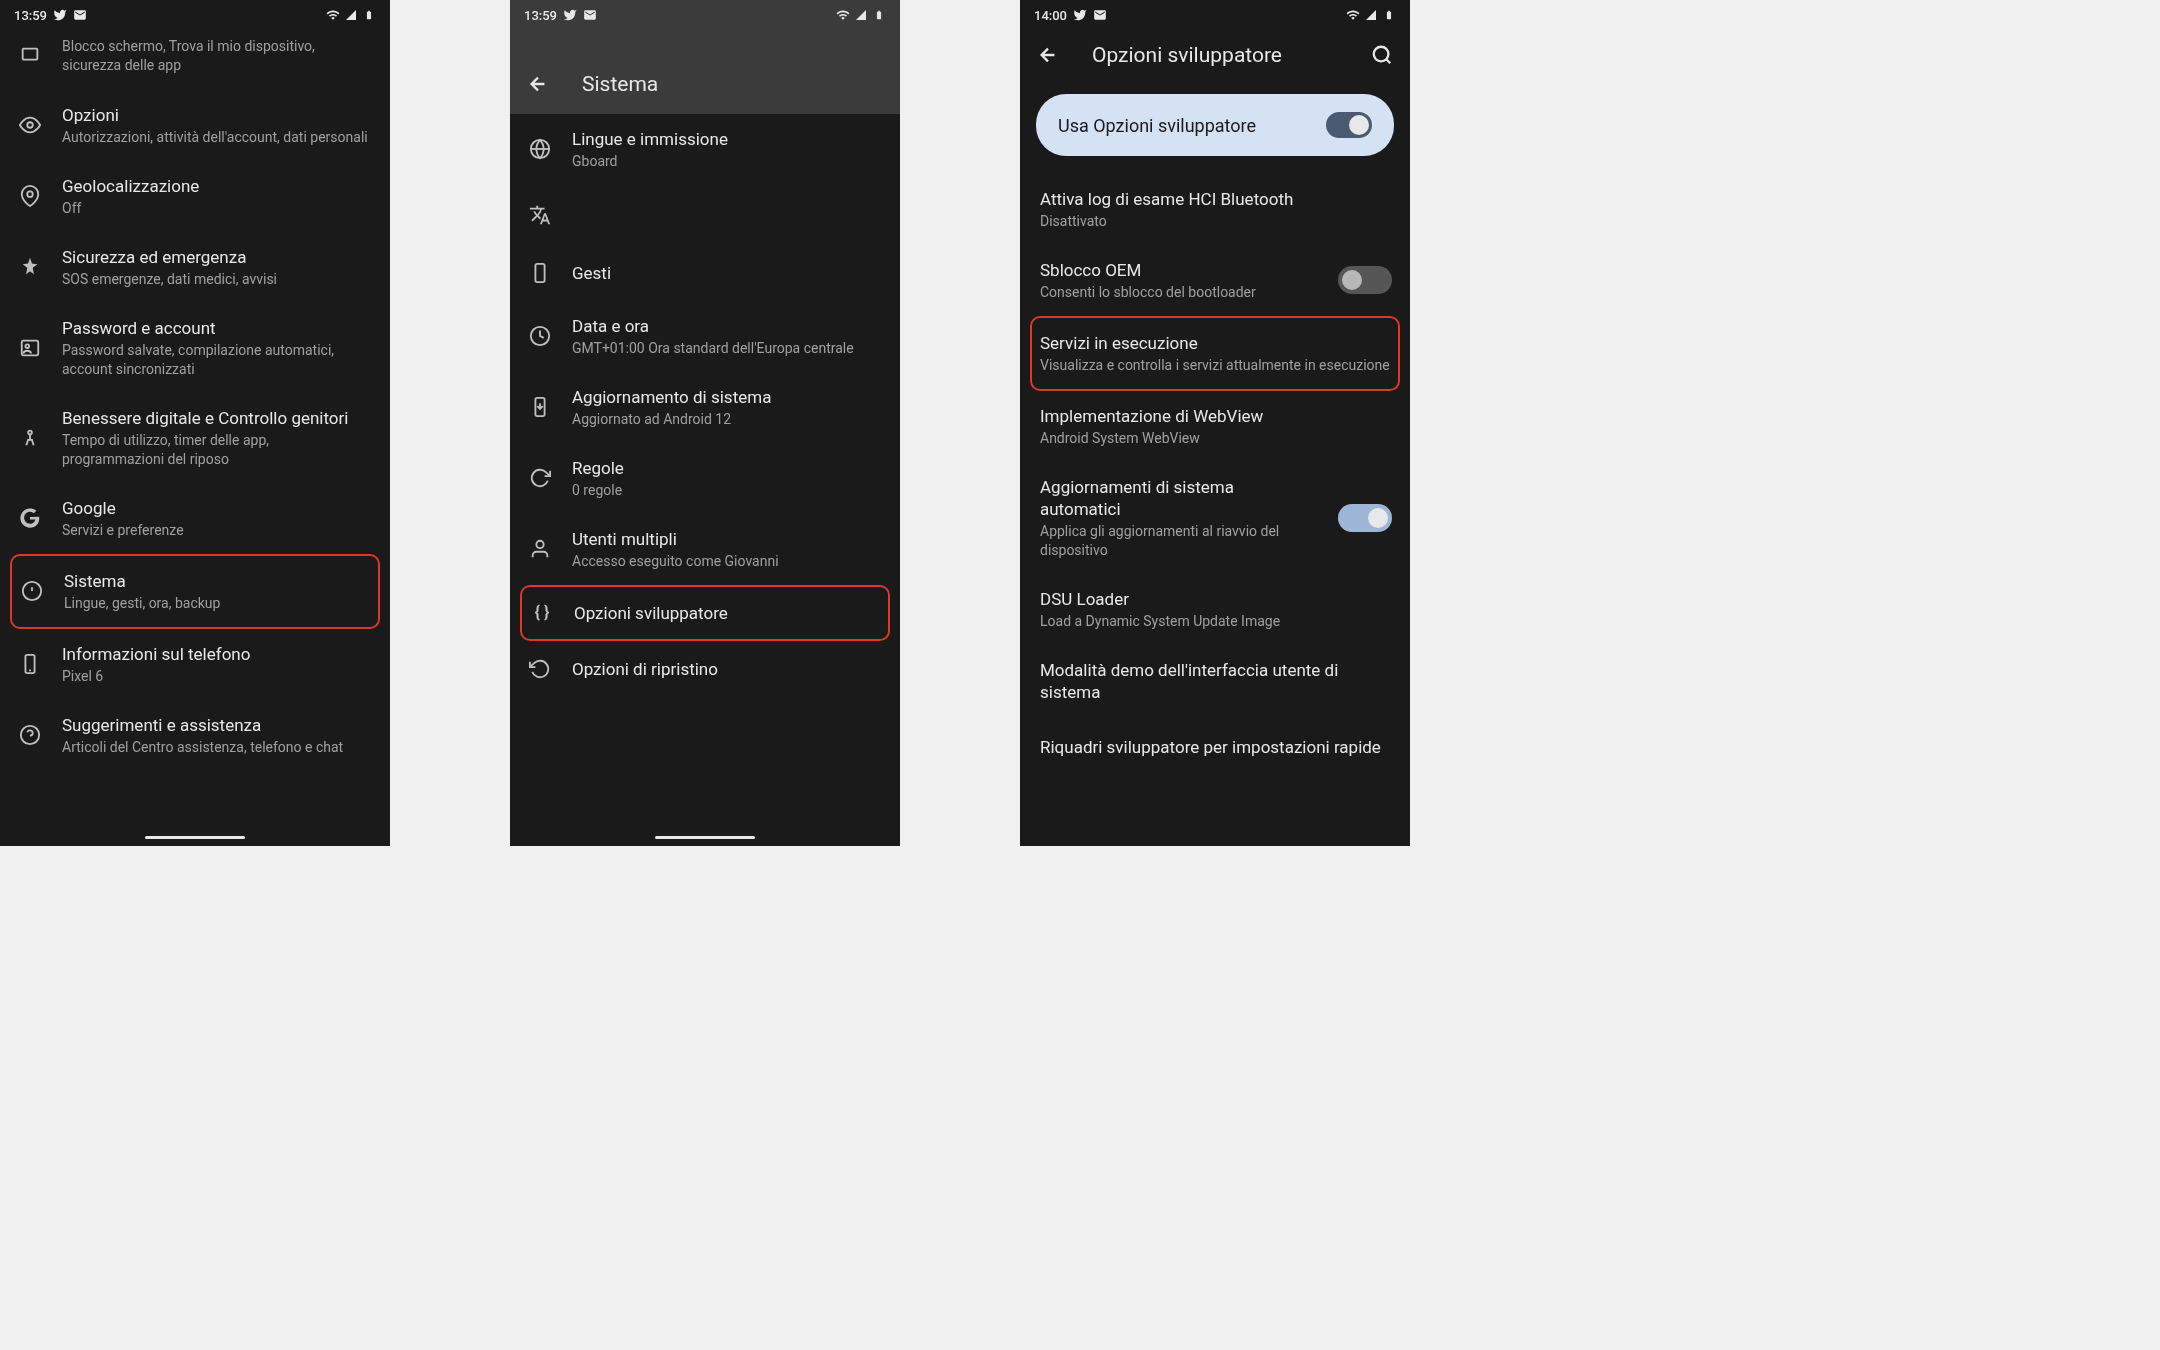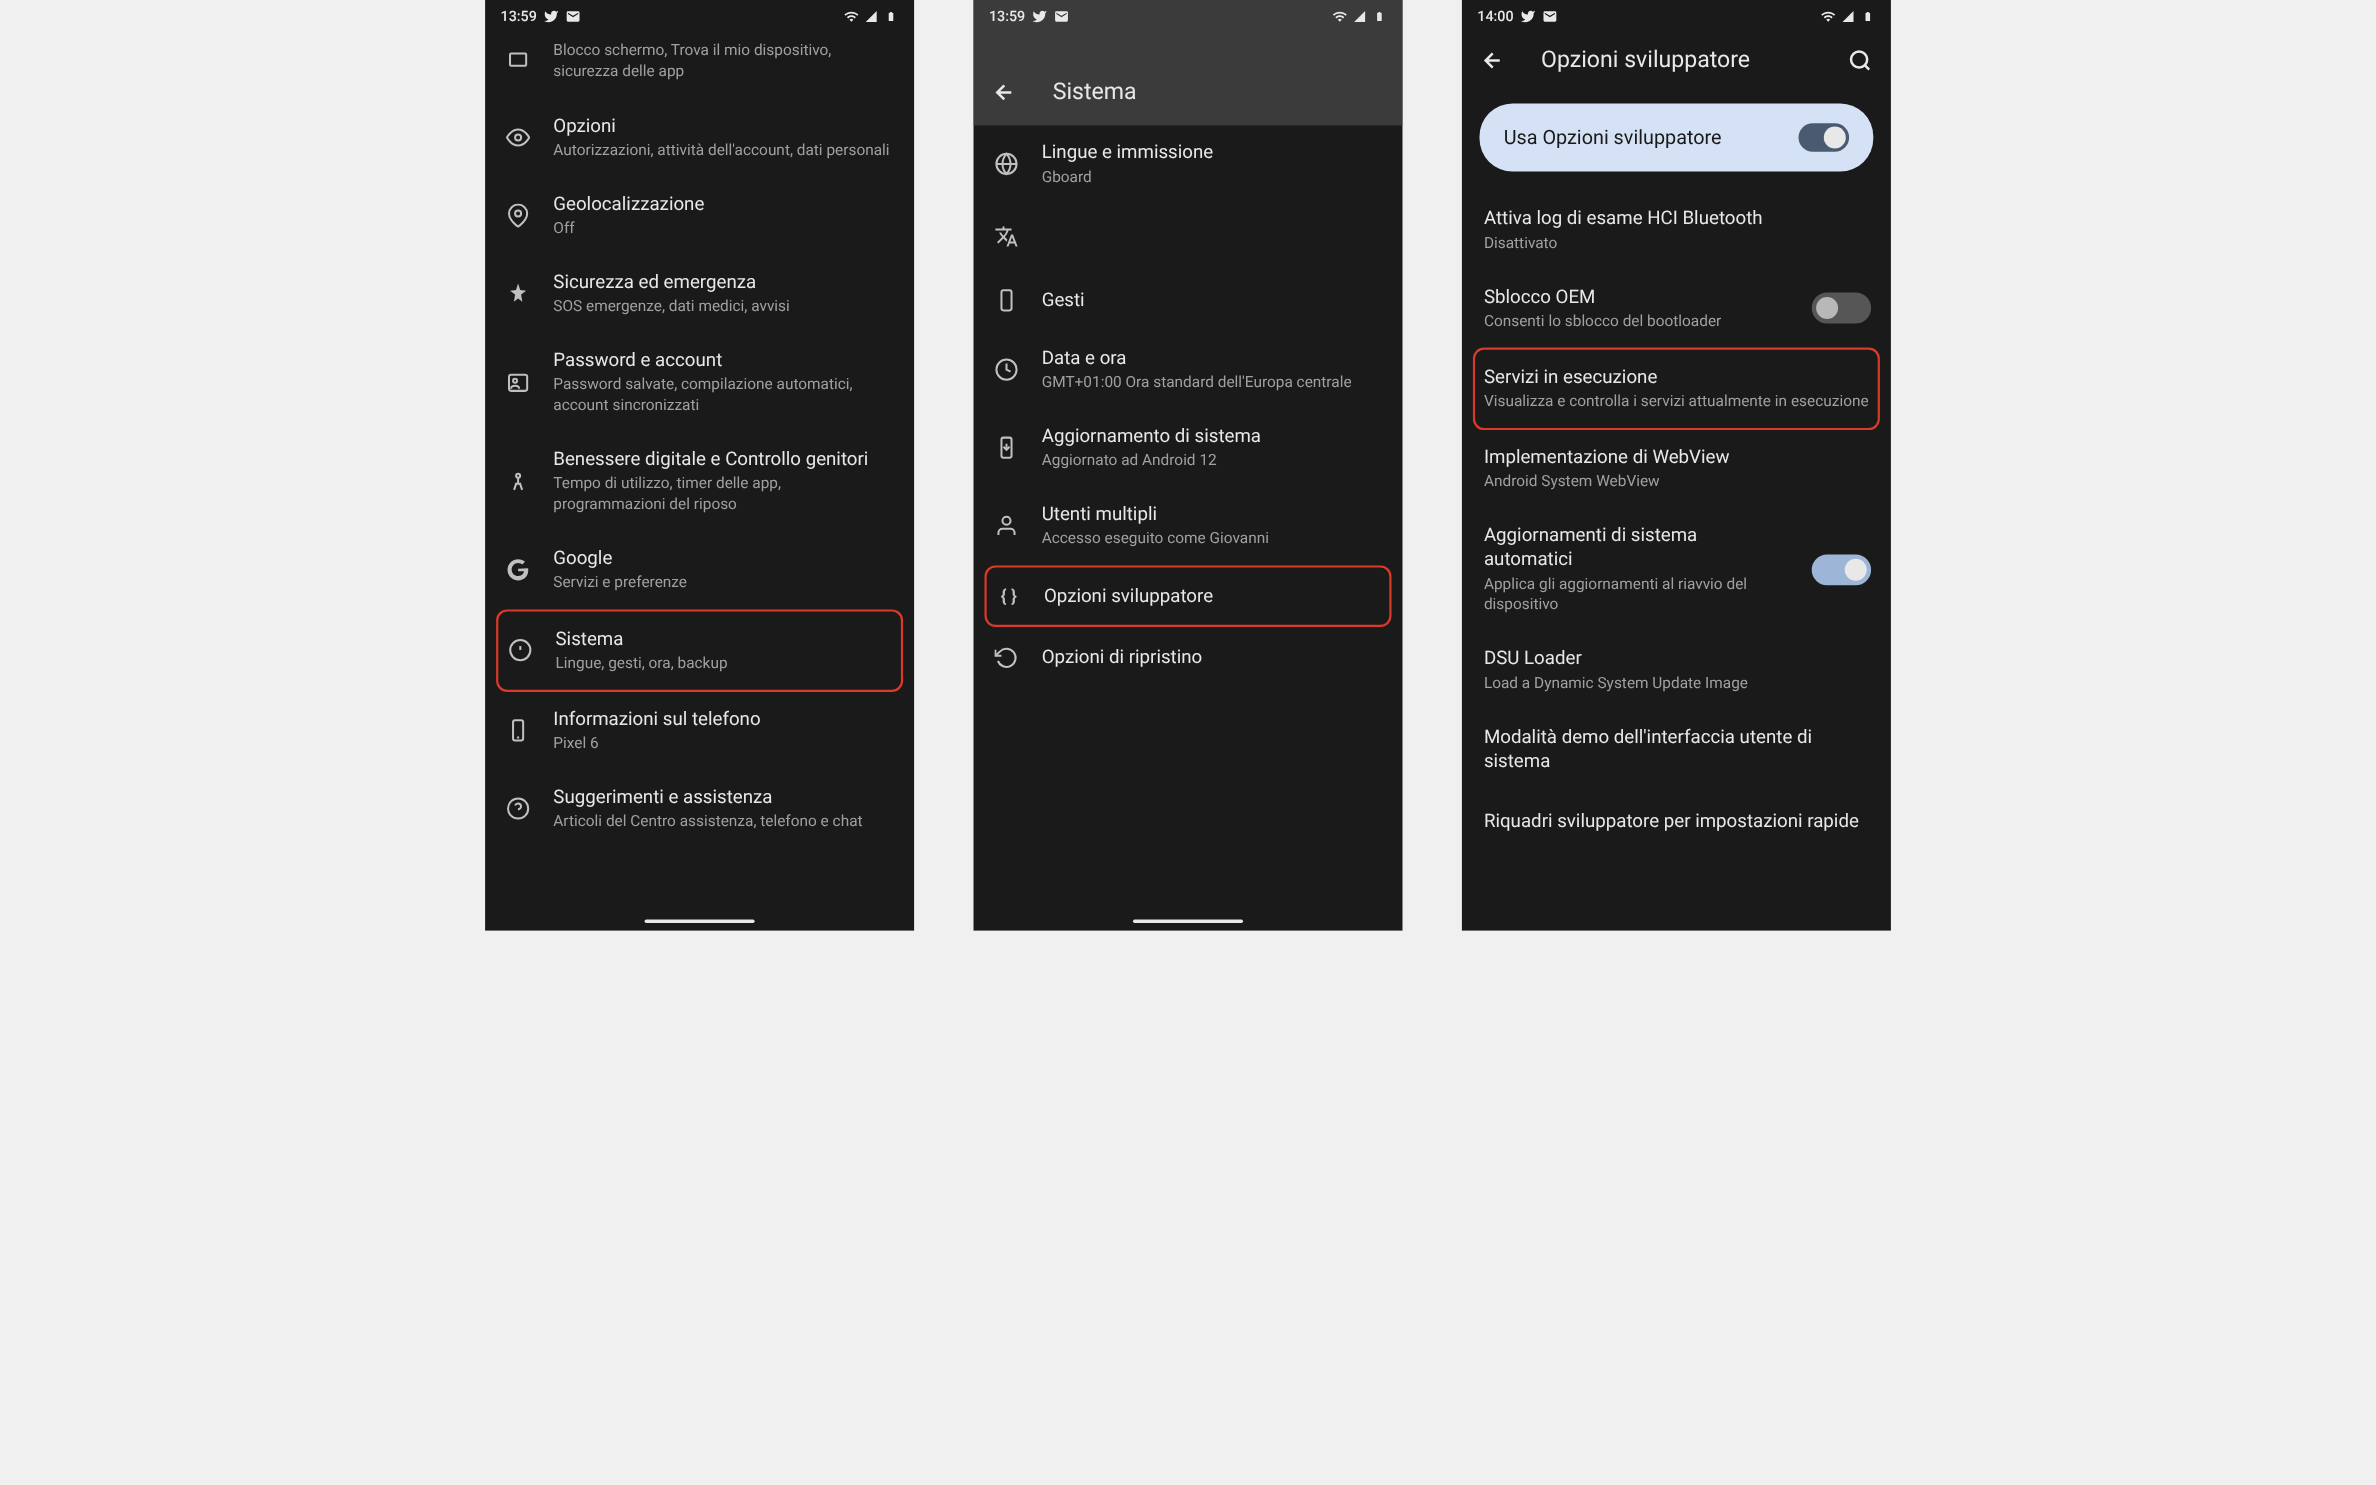--- a/index.html
+++ b/index.html
@@ -9,24 +9,24 @@
     display: flex;
     justify-content: center;
     align-items: flex-start;
     padding: 0;
     width: 2160px;
     height: 1350px;
     overflow: hidden;
   }
   .triptych {
     display: flex;
-    gap: 54px;
+    gap: 120px;
     width: 100%;
     height: 100%;
-    justify-content: center;
+    justify-content: flex-start;
   }
   .phone {
     width: 390px;
     height: 846px;
     background: #1a1a1a;
     color: #e8e8e8;
     display: flex;
     flex-direction: column;
     position: relative;
     overflow: hidden;
@@ -413,20 +413,32 @@
             </svg>
           </span>
         <div class="row-text">
           <span class="row-title">Aggiornamento di sistema</span>
           <span class="row-sub">Aggiornato ad Android 12</span>
         </div>
       </div>
       <div class="row">
         <span class="row-icon">
             <svg viewBox="0 0 24 24" width="22" height="22" fill="none" stroke="currentColor" stroke-width="2">
+              <polyline points="23 4 23 10 17 10"></polyline>
+              <path d="M20.49 15a9 9 0 11-2.12-9.36L23 10"></path>
+            </svg>
+          </span>
+        <div class="row-text">
+          <span class="row-title">Regole</span>
+          <span class="row-sub">0 regole</span>
+        </div>
+      </div>
+      <div class="row">
+        <span class="row-icon">
+            <svg viewBox="0 0 24 24" width="22" height="22" fill="none" stroke="currentColor" stroke-width="2">
               <path d="M20 21v-2a4 4 0 00-4-4H8a4 4 0 00-4 4v2"></path>
               <circle cx="12" cy="7" r="4"></circle>
             </svg>
           </span>
         <div class="row-text">
           <span class="row-title">Utenti multipli</span>
           <span class="row-sub">Accesso eseguito come Giovanni</span>
         </div>
       </div>
       <div class="row compact highlight with-icon">

